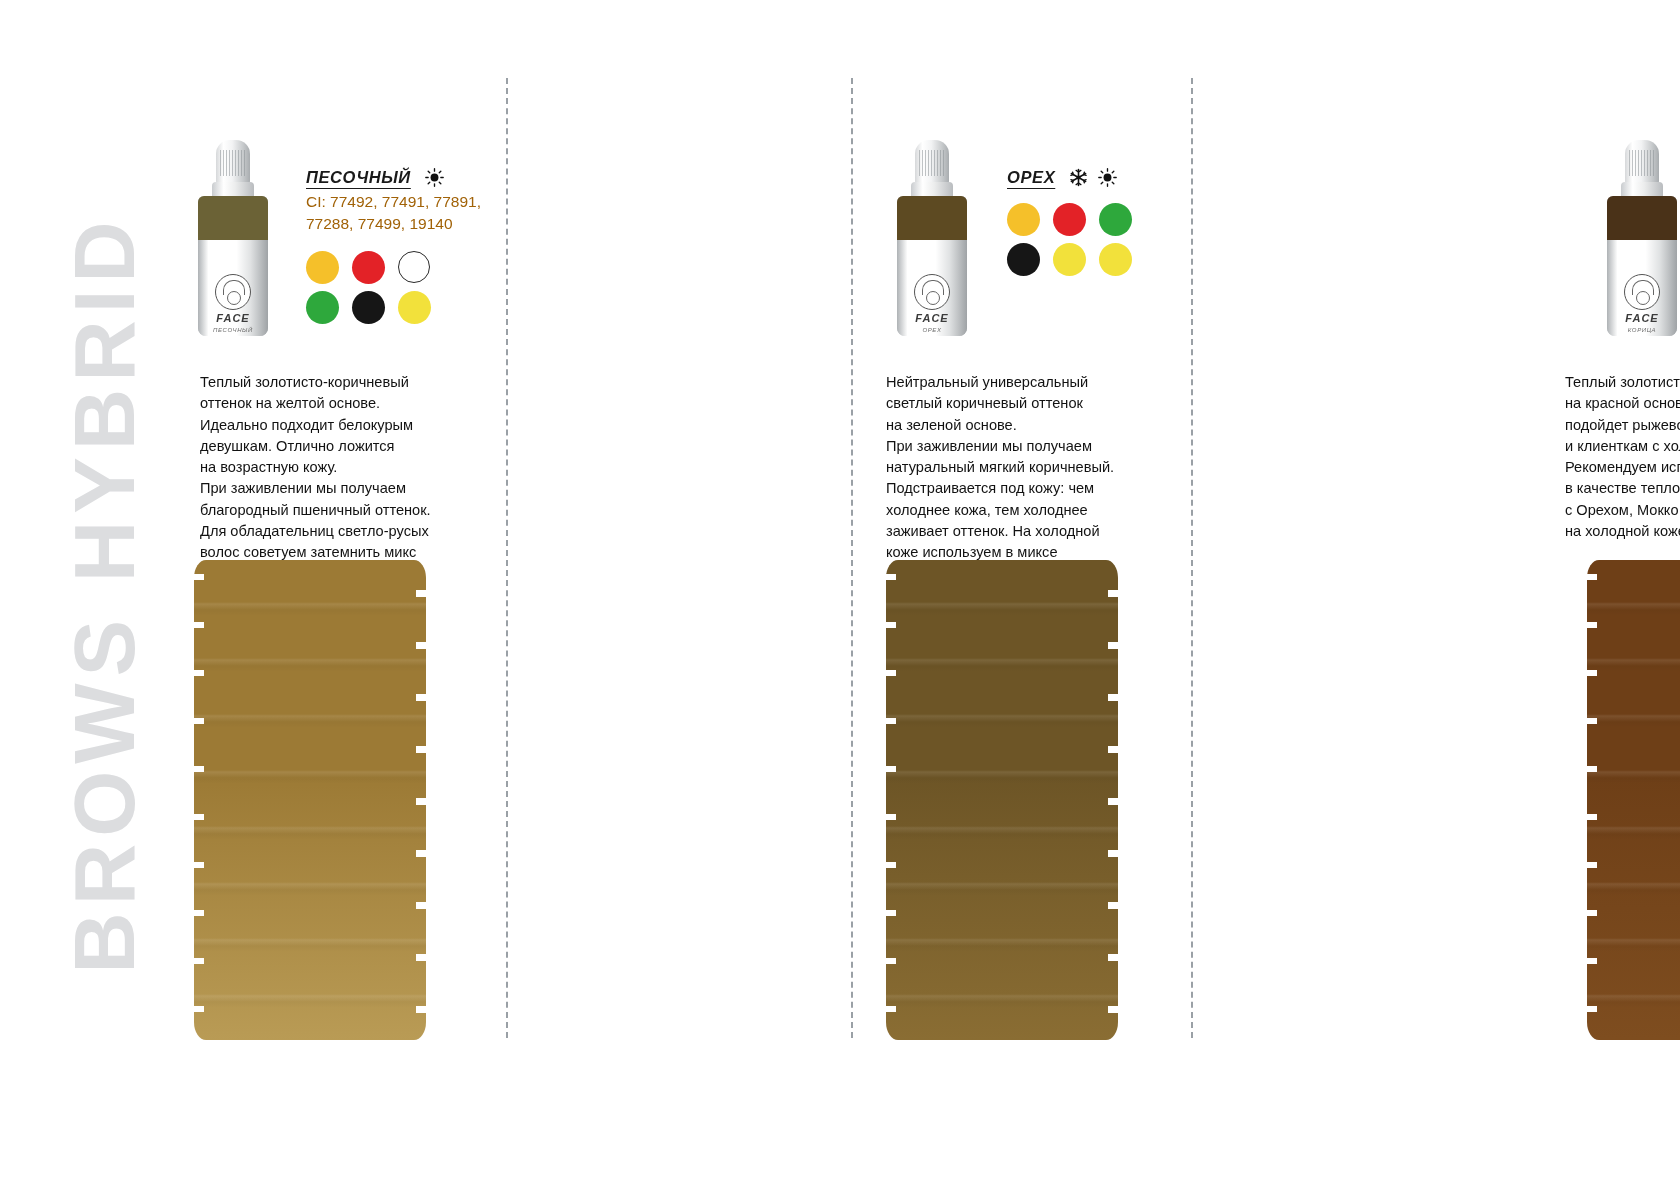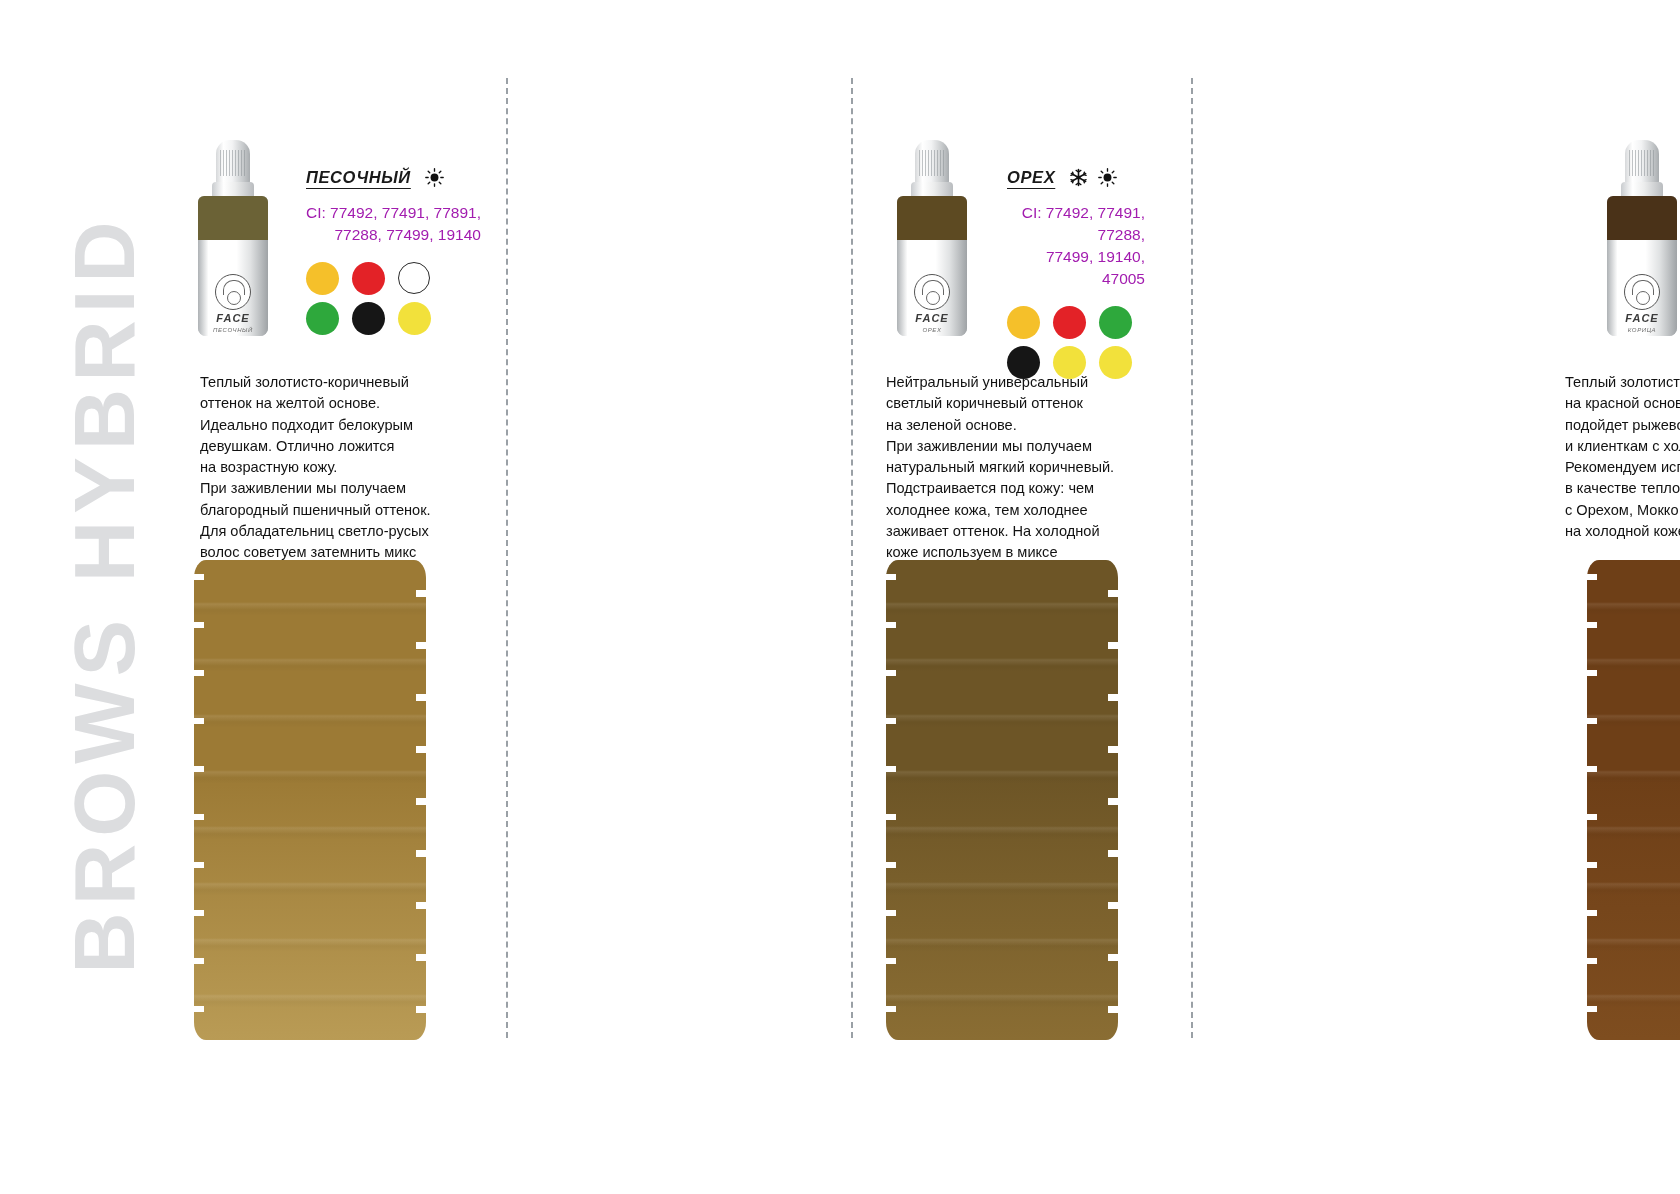--- a/index.html
+++ b/index.html
@@ -135,26 +135,25 @@
     font-size:16.5px;font-weight:bold;font-style:italic;
     letter-spacing:.6px;color:#1a1a1a;
     text-decoration:underline;
     text-underline-offset:5px;
     white-space:nowrap;
   }
   .icons{display:flex;align-items:center;gap:10px;}
   .ico{width:19px;height:19px;display:block;}
 
   .ci{
-    margin-top:15px;
+    margin-top:4px;
     font-size:15.5px;
     line-height:22px;
-    color:#a21caf;
+    color:#a16207;
     white-space:pre-line;
-    text-align:right;
   }
 
   .dots{margin-top:16px;display:grid;grid-template-columns:repeat(3,46px);grid-auto-rows:40px;}
   .dot{width:33px;height:33px;border-radius:50%;}
   .dot.outline{background:#fff !important;border:1.6px solid #2a2a2a;width:30px;height:30px;}
 
   
   .desc{
     position:absolute;
     font-size:14.6px;
@@ -330,22 +329,20 @@
                 <line x1="1" y1="12" x2="4" y2="12"></line>
                   <line x1="20" y1="12" x2="23" y2="12"></line>
                 <line x1="4" y1="4" x2="6" y2="6"></line>
                   <line x1="18" y1="18" x2="20" y2="20"></line>
                 <line x1="20" y1="4" x2="18" y2="6"></line>
                   <line x1="6" y1="18" x2="4" y2="20"></line>
               </g>
             </svg>
           </div>
         </div>
-        <div class="ci">CI: 77492, 77491, 77288,
-77499, 19140, 47005</div>
         <div class="dots" id="dots1">
             <span class="dot" style="background: rgb(245, 192, 42);"></span>
             <span class="dot" style="background: rgb(227, 34, 39);"></span>
             <span class="dot" style="background: rgb(46, 168, 60);"></span>
             <span class="dot" style="background: rgb(22, 22, 22);"></span>
             <span class="dot" style="background: rgb(242, 225, 59);"></span>
             <span class="dot" style="background: rgb(242, 225, 59);"></span>
           </div>
       </div>
 

